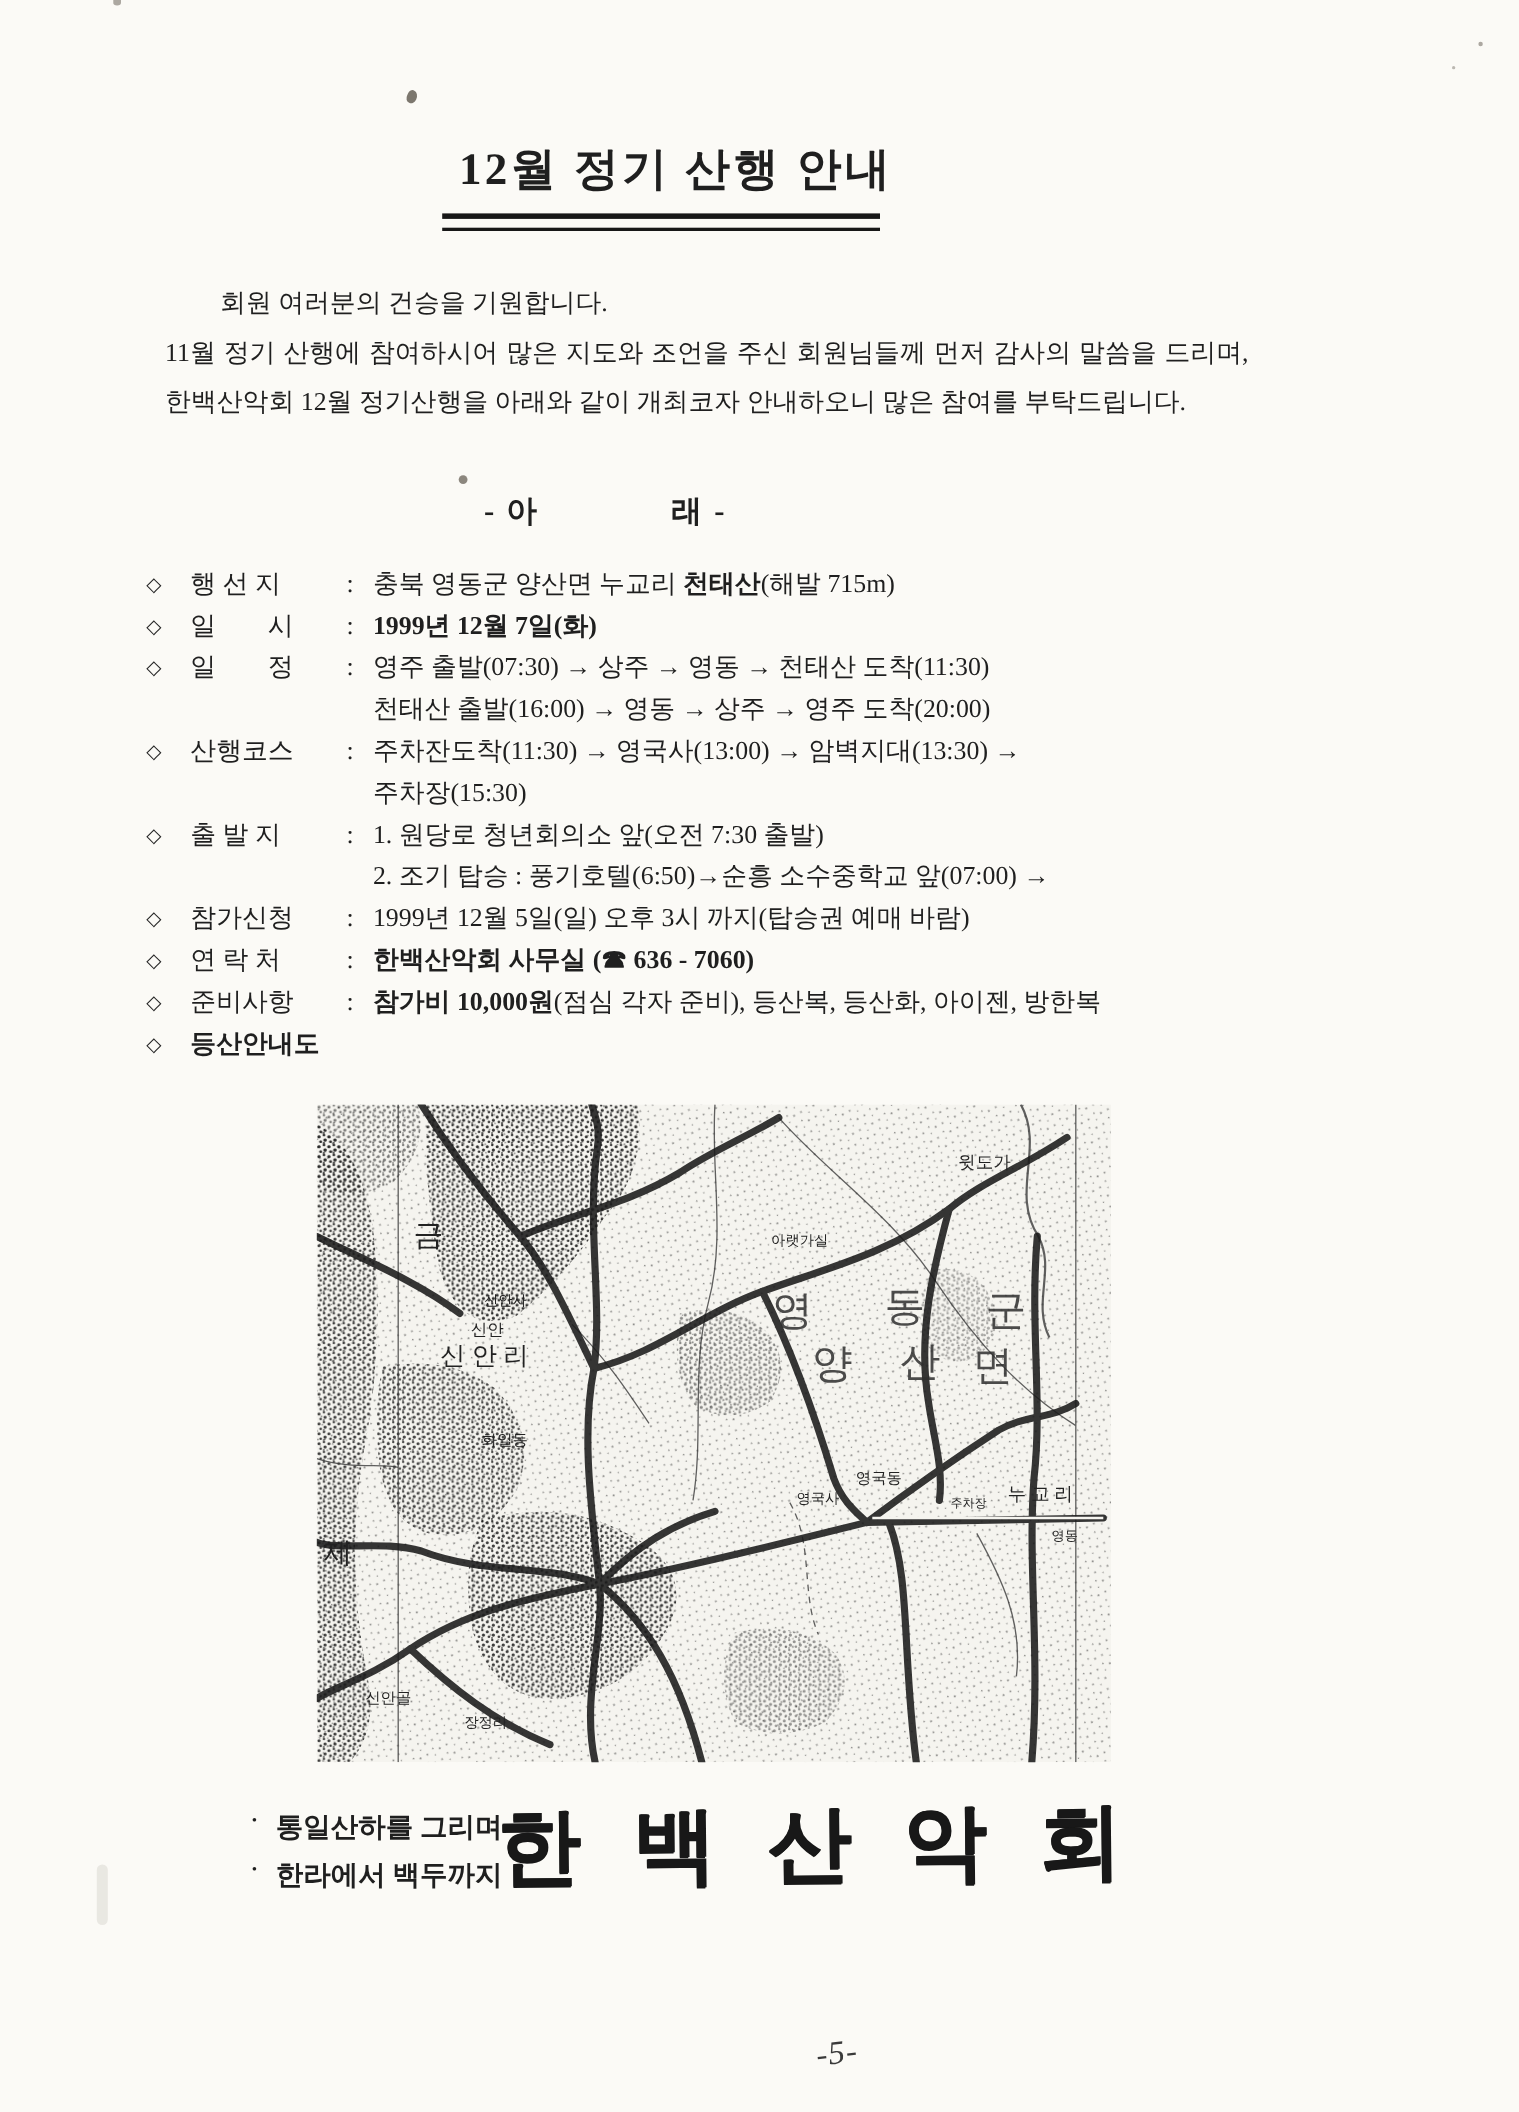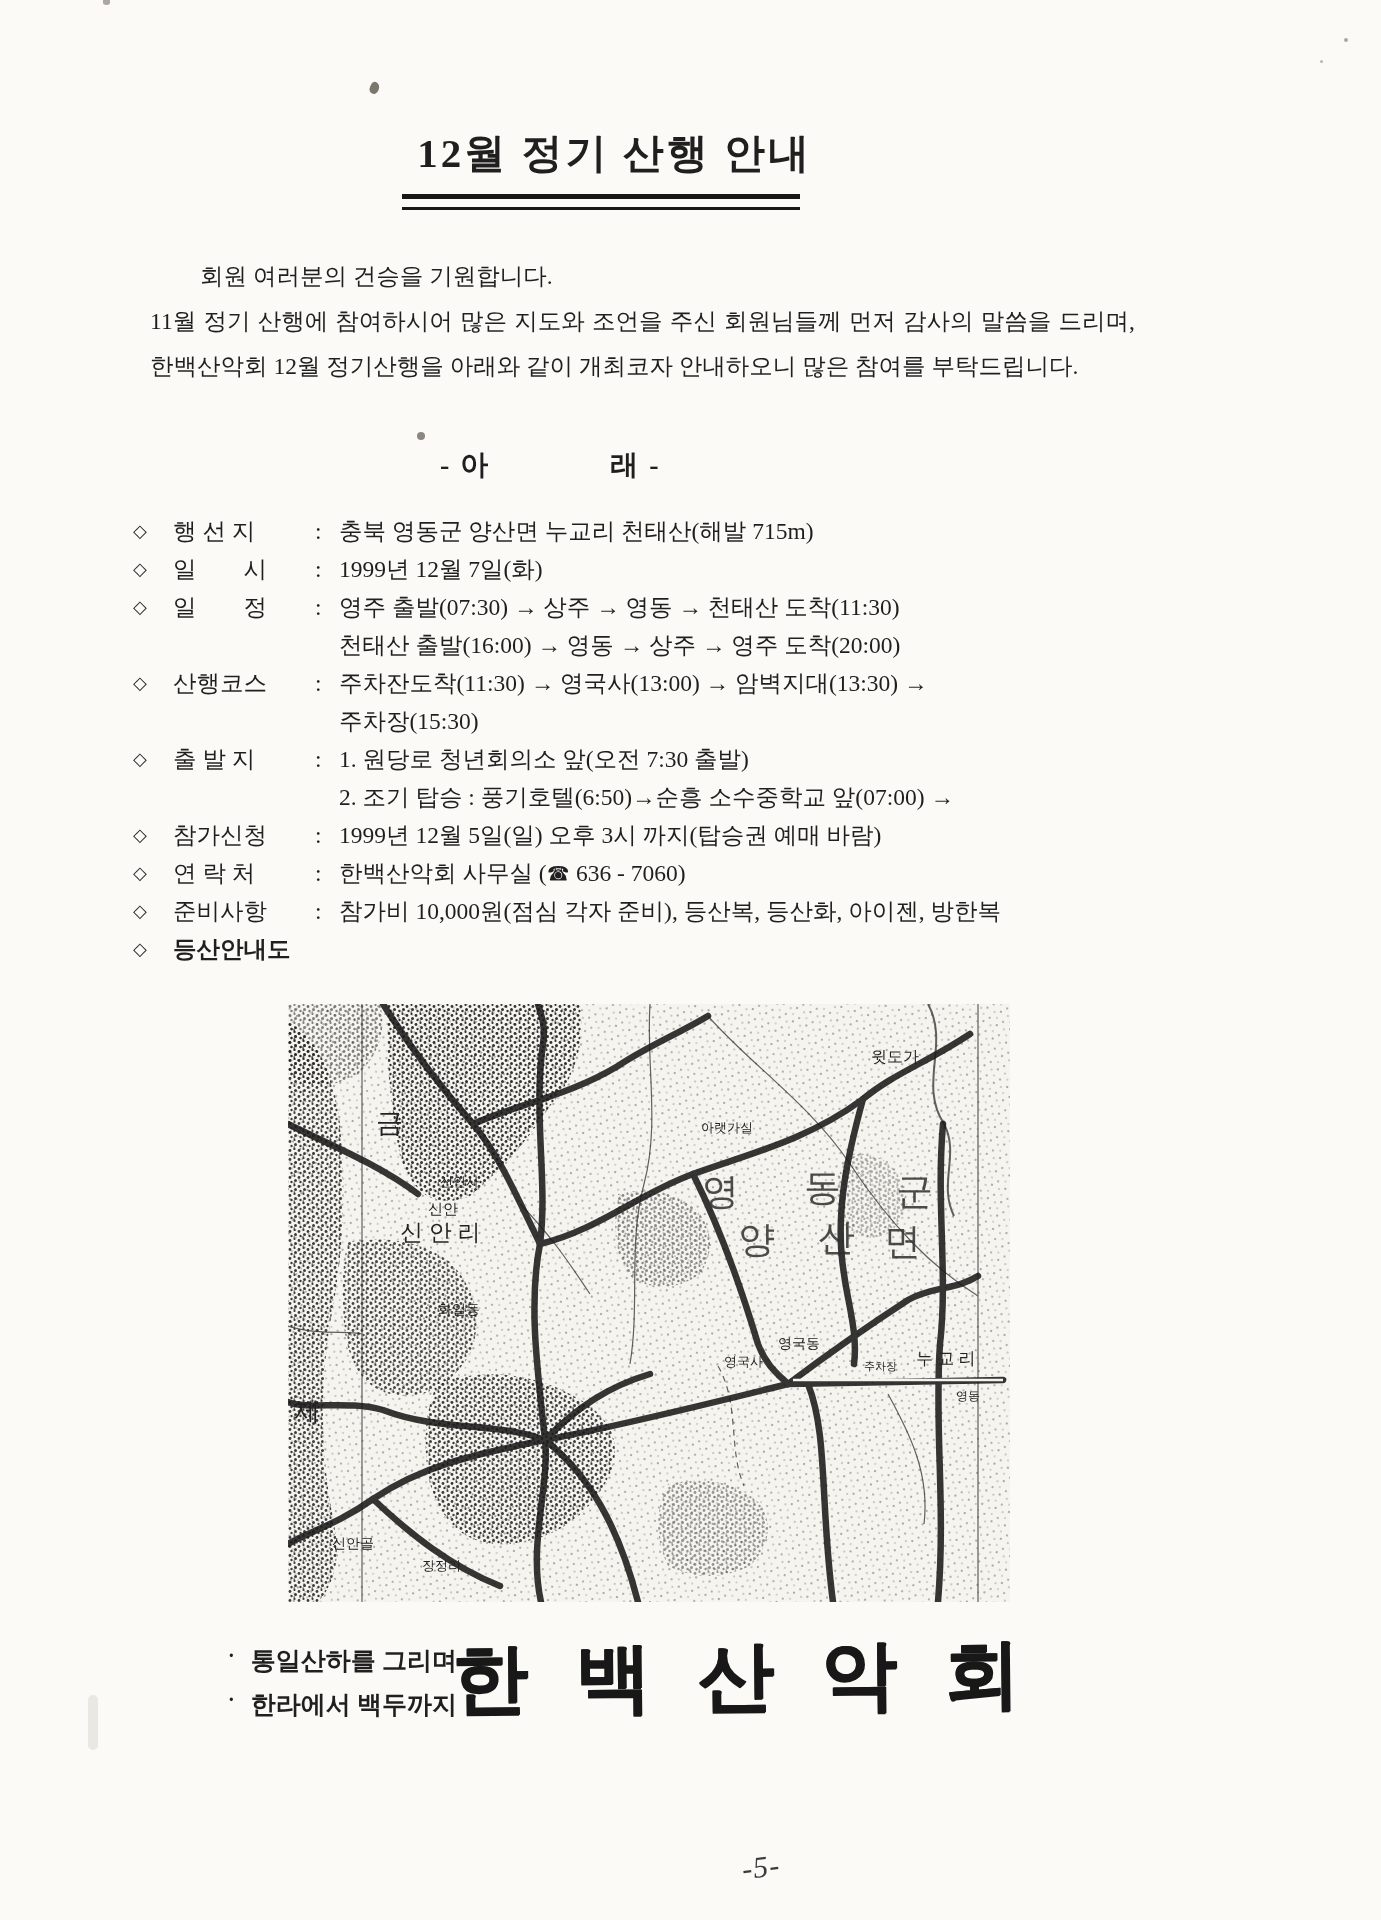--- a/index.html
+++ b/index.html
@@ -31,21 +31,21 @@
   
   .list{left:133px;top:512px;width:1200px;font-size:23.5px;}
   .row{display:flex;height:38px;line-height:38px;white-space:pre;}
   .bl{width:40px;font-size:18px;}
   .lab{width:142px;white-space:pre;}
   .lab.bold{font-weight:700;width:auto;}
   .col{width:24px;}
   .ct{flex:1;white-space:pre;}
   .cont{padding-left:206px;}
   .cont2{padding-left:338px;}
-  .b{font-weight:400;margin-top:20px;}
+  .b{font-weight:700;margin-top:20px;}
   
   .map{left:288px;top:1004px;width:722px;height:598px;}
   .map svg{display:block;}
   
   .slogan{left:228px;display:flex;font-size:25px;font-weight:600;white-space:nowrap;}
   .slogan .dot{margin-right:16px;font-size:20px;}
   .slogan1{top:1644px;}
   .slogan2{top:1688px;}
   .signature{
     left:452px;top:1626px;font-size:76px;font-weight:700;

